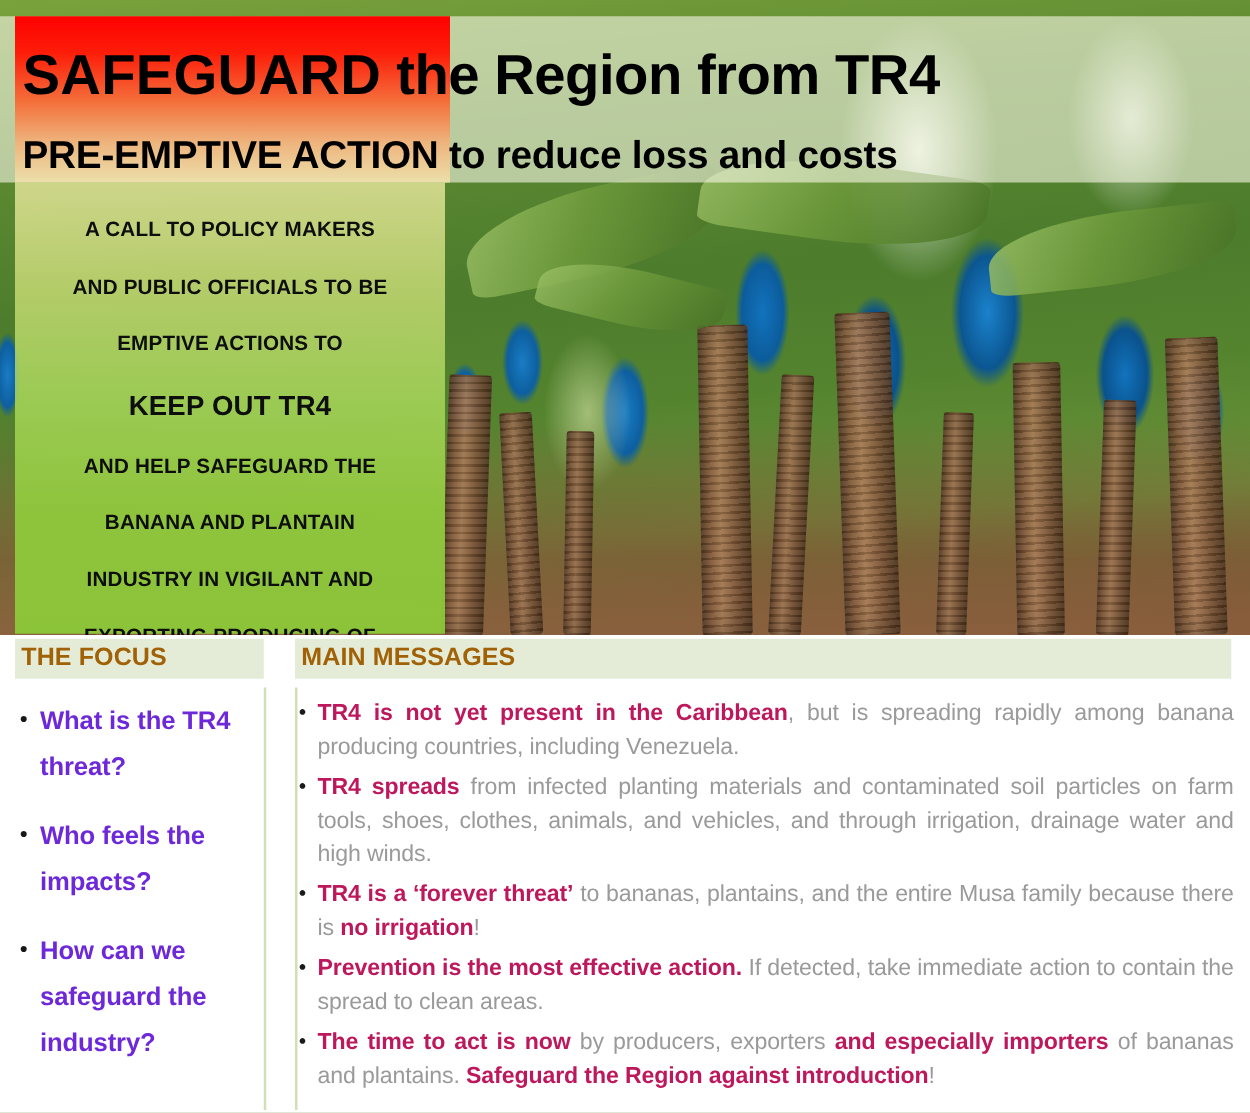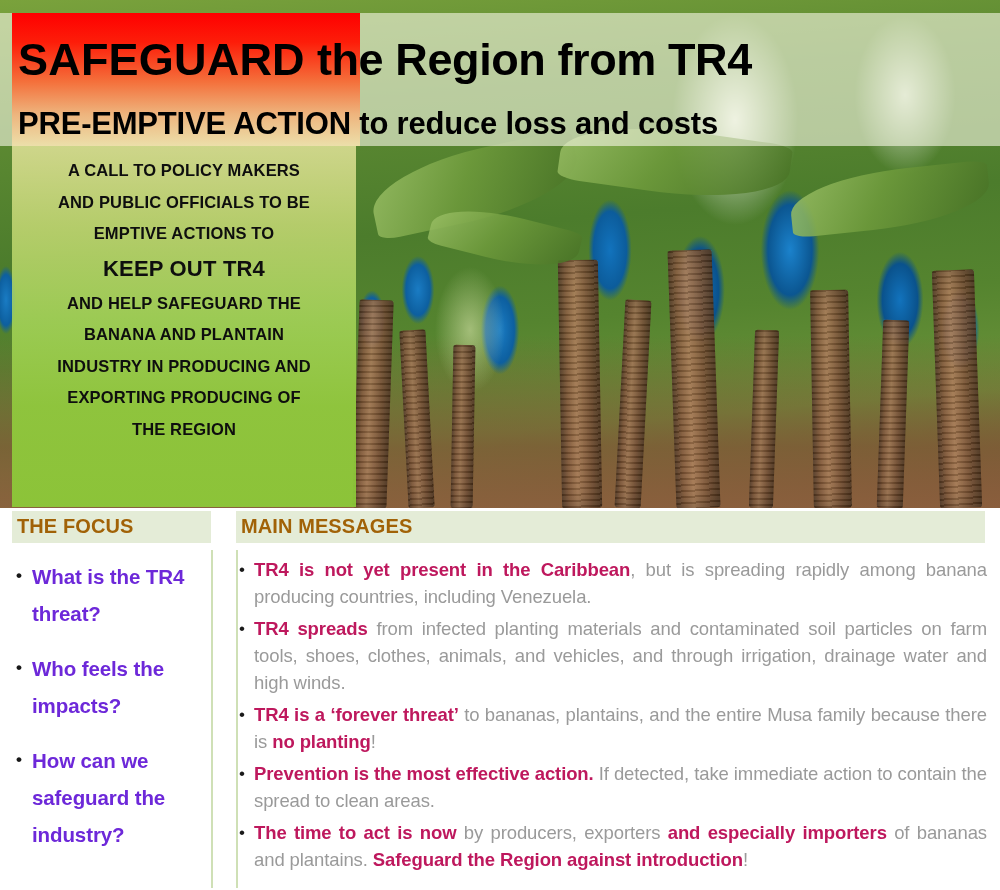--- a/index.html
+++ b/index.html
@@ -156,21 +156,21 @@
   
   .cta {
     position: absolute;
     left: 16px;
     top: 155px;
     width: 336px;
     text-align: center;
     color: #0e0e0e;
   }
   .cta p {
-    margin: 0;
+    margin: 14px;
     font-size: 16.5px;
     font-weight: 700;
     line-height: 31.5px;
     letter-spacing: 0.15px;
   }
   .cta p.keepout {
     font-size: 22px;
     font-weight: 800;
     line-height: 38px;
     letter-spacing: 0.2px;
@@ -313,21 +313,21 @@
     <div class="hdr-line1"><span class="strong">SAFEGUARD</span><span class="rest"> the Region from TR4</span></div>
     <div class="hdr-line2"><span class="strong">PRE-EMPTIVE ACTION</span><span class="rest"> to reduce loss and costs</span></div>
 
     <div class="cta">
       <p>A CALL TO POLICY MAKERS</p>
       <p>AND PUBLIC OFFICIALS TO BE</p>
       <p>EMPTIVE ACTIONS TO</p>
       <p class="keepout">KEEP OUT TR4</p>
       <p>AND HELP SAFEGUARD THE</p>
       <p>BANANA AND PLANTAIN</p>
-      <p>INDUSTRY IN PRODUCING AND</p>
+      <p>INDUSTRY IN VIGILANT AND</p>
       <p>EXPORTING PRODUCING OF</p>
       <p>THE REGION</p>
     </div>
   </div>
 
   <div class="band band-focus"></div>
   <div class="band band-main"></div>
   <div class="band-label focus">THE FOCUS</div>
   <div class="band-label main">MAIN MESSAGES</div>
 
@@ -341,21 +341,21 @@
   </ul>
 
   <ul class="msg-list">
     <li>
       <b>TR4 is not yet present in the Caribbean</b><span>, but is spreading rapidly among banana producing countries, including Venezuela.</span>
     </li>
     <li>
       <b>TR4 spreads</b><span> from infected planting materials and contaminated soil particles on farm tools, shoes, clothes, animals, and vehicles, and through irrigation, drainage water and high winds.</span>
     </li>
     <li>
-      <b>TR4 is a ‘forever threat’</b><span> to bananas, plantains, and the entire Musa family because there is </span><b>no planting</b><span>!</span>
+      <b>TR4 is a ‘forever threat’</b><span> to bananas, plantains, and the entire Musa family because there is </span><b>no irrigation</b><span>!</span>
     </li>
     <li>
       <b>Prevention is the most effective action.</b><span> If detected, take immediate action to contain the spread to clean areas.</span>
     </li>
     <li>
       <b>The time to act is now</b><span> by producers, exporters </span><b>and especially importers</b><span> of bananas and plantains. </span><b>Safeguard the Region against introduction</b><span>!</span>
     </li>
   </ul>
 
 </div>

